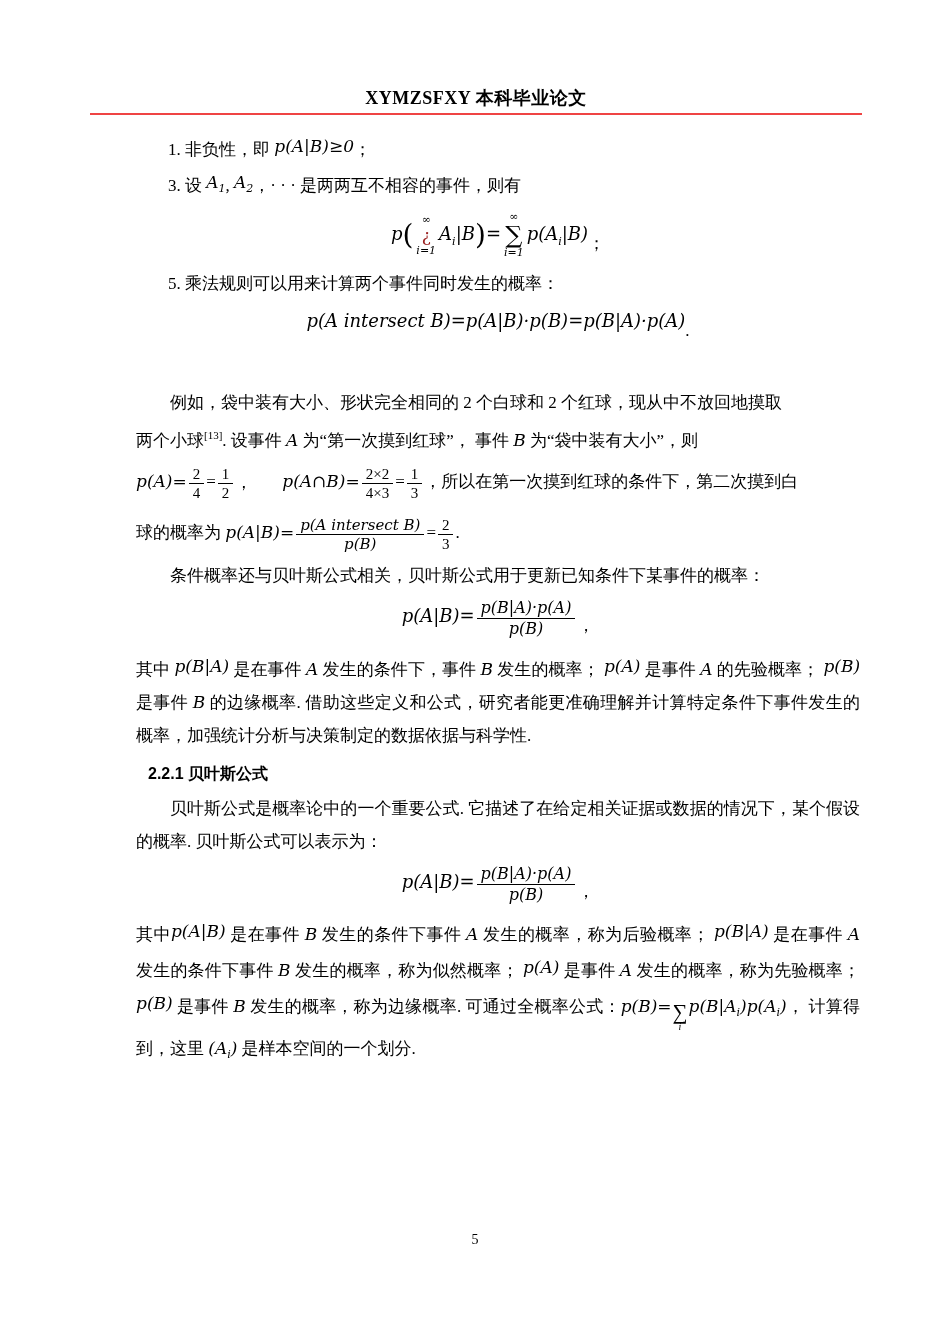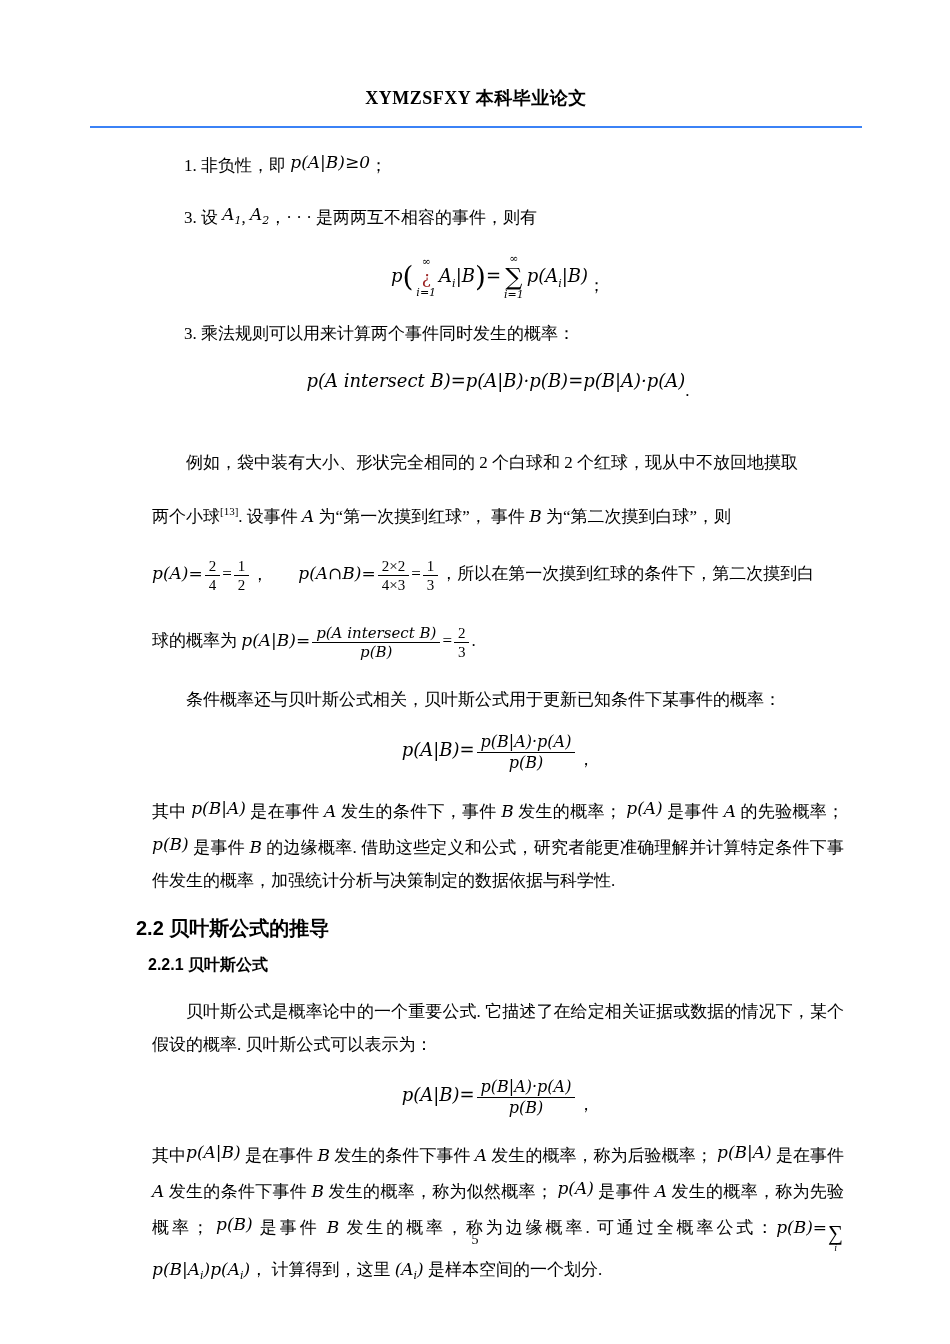--- a/index.html
+++ b/index.html
@@ -8,32 +8,32 @@
     background: #ffffff;
     color: #000000;
     font-family: "Liberation Serif", "DejaVu Serif", serif;
   }
   .page { position: relative; width: 950px; height: 1344px; background: #fff; overflow: hidden; }
 
   
   .doc-header {
     position: absolute; top: 86px; left: 90px; right: 88px;
     text-align: center;
-    border-bottom: 2px solid #3b82f6;
-    padding-bottom: 16px;
+    border-bottom: 2px solid #ef4444;
+    padding-bottom: 3px;
   }
   .header-title { font-size: 18px; font-weight: bold; letter-spacing: 0.5px; }
 
   
   .doc-body {
     position: absolute; top: 130px; left: 136px; right: 90px;
     font-size: 17px; line-height: 33px;
     text-align: justify;
   }
-  .doc-body p { margin: 16px; }
+  .doc-body p { margin: 0; }
   .indent { text-indent: 34px; }
   .list-line { padding-left: 32px; }
 
   
   .math { font-family: "DejaVu Serif", "Liberation Serif", serif; font-style: italic; }
   .up { font-style: normal; }
   .raise { vertical-align: 3px; }
   sub { font-size: 11px; }
   sup.fn { font-size: 11px; vertical-align: 7px; font-style: normal; }
 
@@ -96,27 +96,27 @@
     <div class="display-formula"><span class="math"><span>p</span><span class="bigparen">(</span><span class="bigop">
             <span class="lim up">∞</span>
             <span class="op red">¿</span>
             <span class="lim">i=1</span>
           </span><span>A</span><sub>i</sub><span class="up">|</span><span>B</span><span class="bigparen">)</span><span class="up">=</span><span class="bigop">
             <span class="lim up">∞</span>
             <span class="op">∑</span>
             <span class="lim">i=1</span>
           </span><span>p(A</span><sub>i</sub><span>|B)</span></span><span class="fpunct">；</span></div>
 
-    <p class="list-line">3. 乘法规则可以用来计算两个事件同时发生的概率：</p>
+    <p class="list-line">5. 乘法规则可以用来计算两个事件同时发生的概率：</p>
 
     <div class="display-formula gap-after"><span class="math">p(A intersect B)=p(A|B)·p(B)=p(B|A)·p(A)</span><span class="fpunct">.</span></div>
 
     <p class="indent">例如，袋中装有大小、形状完全相同的 2 个白球和 2 个红球，现从中不放回地摸取</p>
 
-    <p><span>两个小球</span><sup class="fn">[13]</sup><span>. 设事件 </span><span class="math">A</span><span> 为“第一次摸到红球”， 事件 </span><span class="math">B</span><span> 为“第二次摸到白球”，则</span></p>
+    <p><span>两个小球</span><sup class="fn">[13]</sup><span>. 设事件 </span><span class="math">A</span><span> 为“第一次摸到红球”， 事件 </span><span class="math">B</span><span> 为“袋中装有大小”，则</span></p>
 
     <p class="calc-line"><span class="math">p(A)=</span><span class="frac up">
           <span class="num">2</span>
           <span class="den">4</span>
         </span><span class="up">=</span><span class="frac up">
           <span class="num">1</span>
           <span class="den">2</span>
         </span><span class="gap">，</span><span class="math">p(A∩B)=</span><span class="frac up">
           <span class="num">2×2</span>
           <span class="den">4×3</span>
@@ -135,21 +135,20 @@
 
     <p class="indent">条件概率还与贝叶斯公式相关，贝叶斯公式用于更新已知条件下某事件的概率：</p>
 
     <div class="display-formula"><span class="math">p(A|B)=</span><span class="frac math">
           <span class="num">p(B|A)·p(A)</span>
           <span class="den">p(B)</span>
         </span><span class="fpunct">，</span></div>
 
     <p><span>其中 </span><span class="math raise">p(B|A)</span><span> 是在事件 </span><span class="math">A</span><span> 发生的条件下，事件 </span><span class="math">B</span><span> 发生的概率； </span><span class="math raise">p(A)</span><span> 是事件 </span><span class="math">A</span><span> 的先验概率； </span><span class="math raise">p(B)</span><span> 是事件 </span><span class="math">B</span><span> 的边缘概率. 借助这些定义和公式，研究者能更准确理解并计算特定条件下事件发生的概率，加强统计分析与决策制定的数据依据与科学性.</span></p>
 
-    <h2>2.2 贝叶斯公式的推导</h2>
     <h3>2.2.1 贝叶斯公式</h3>
 
     <p class="indent">贝叶斯公式是概率论中的一个重要公式. 它描述了在给定相关证据或数据的情况下，某个假设的概率. 贝叶斯公式可以表示为：</p>
 
     <div class="display-formula"><span class="math">p(A|B)=</span><span class="frac math">
           <span class="num">p(B|A)·p(A)</span>
           <span class="den">p(B)</span>
         </span><span class="fpunct">，</span></div>
 
     <p><span>其中</span><span class="math raise">p(A|B)</span><span> 是在事件 </span><span class="math">B</span><span> 发生的条件下事件 </span><span class="math">A</span><span> 发生的概率，称为后验概率； </span><span class="math raise">p(B|A)</span><span> 是在事件 </span><span class="math">A</span><span> 发生的条件下事件 </span><span class="math">B</span><span> 发生的概率，称为似然概率； </span><span class="math raise">p(A)</span><span> 是事件 </span><span class="math">A</span><span> 发生的概率，称为先验概率； </span><span class="math raise">p(B)</span><span> 是事件 </span><span class="math">B</span><span> 发生的概率，称为边缘概率. 可通过全概率公式：</span><span class="math">p(B)=</span><span class="bigop inline-op">

